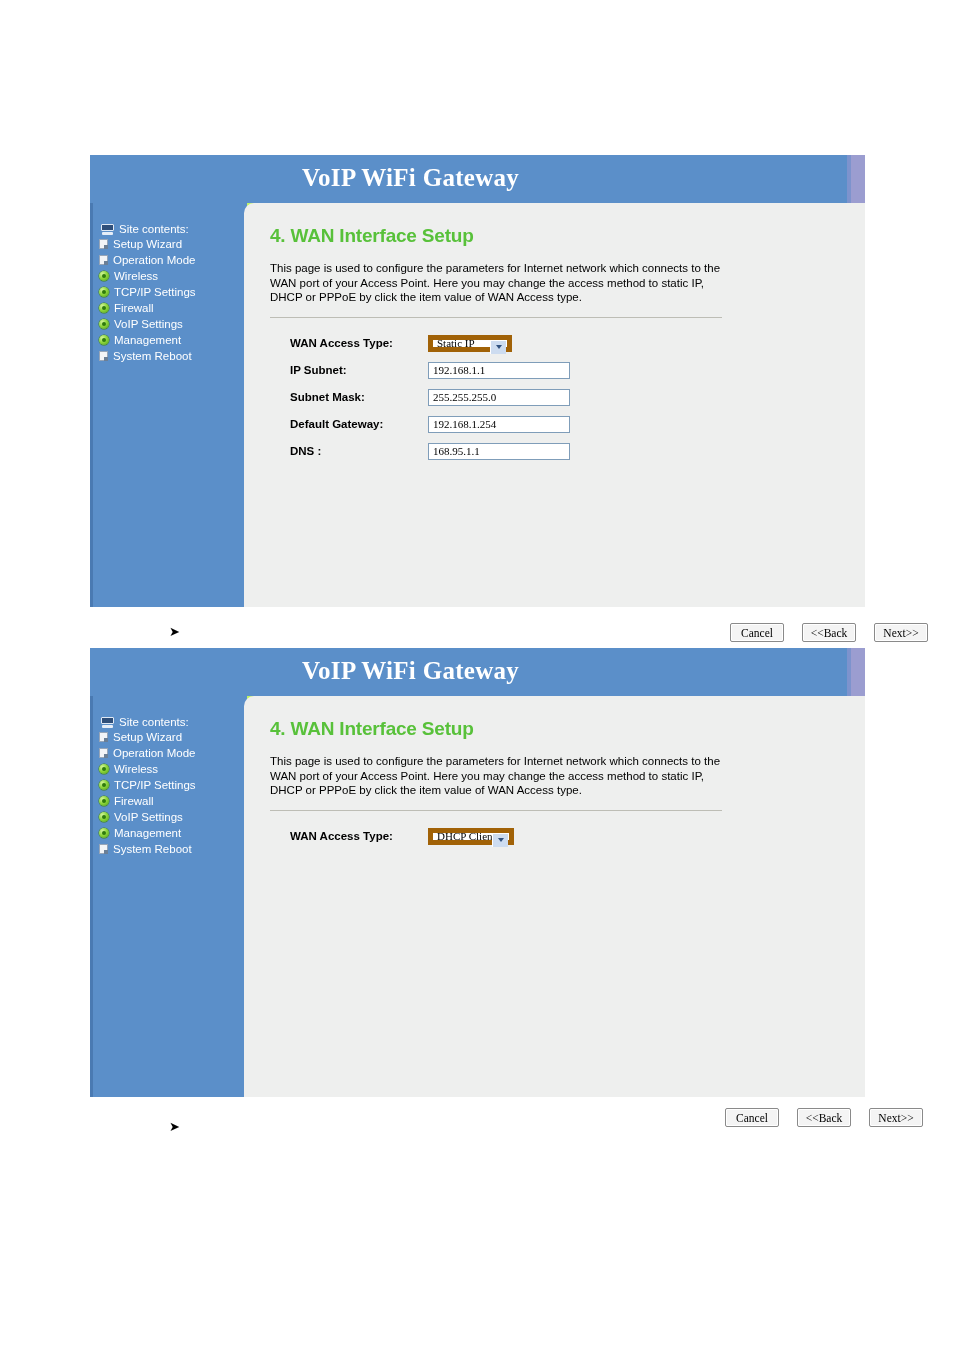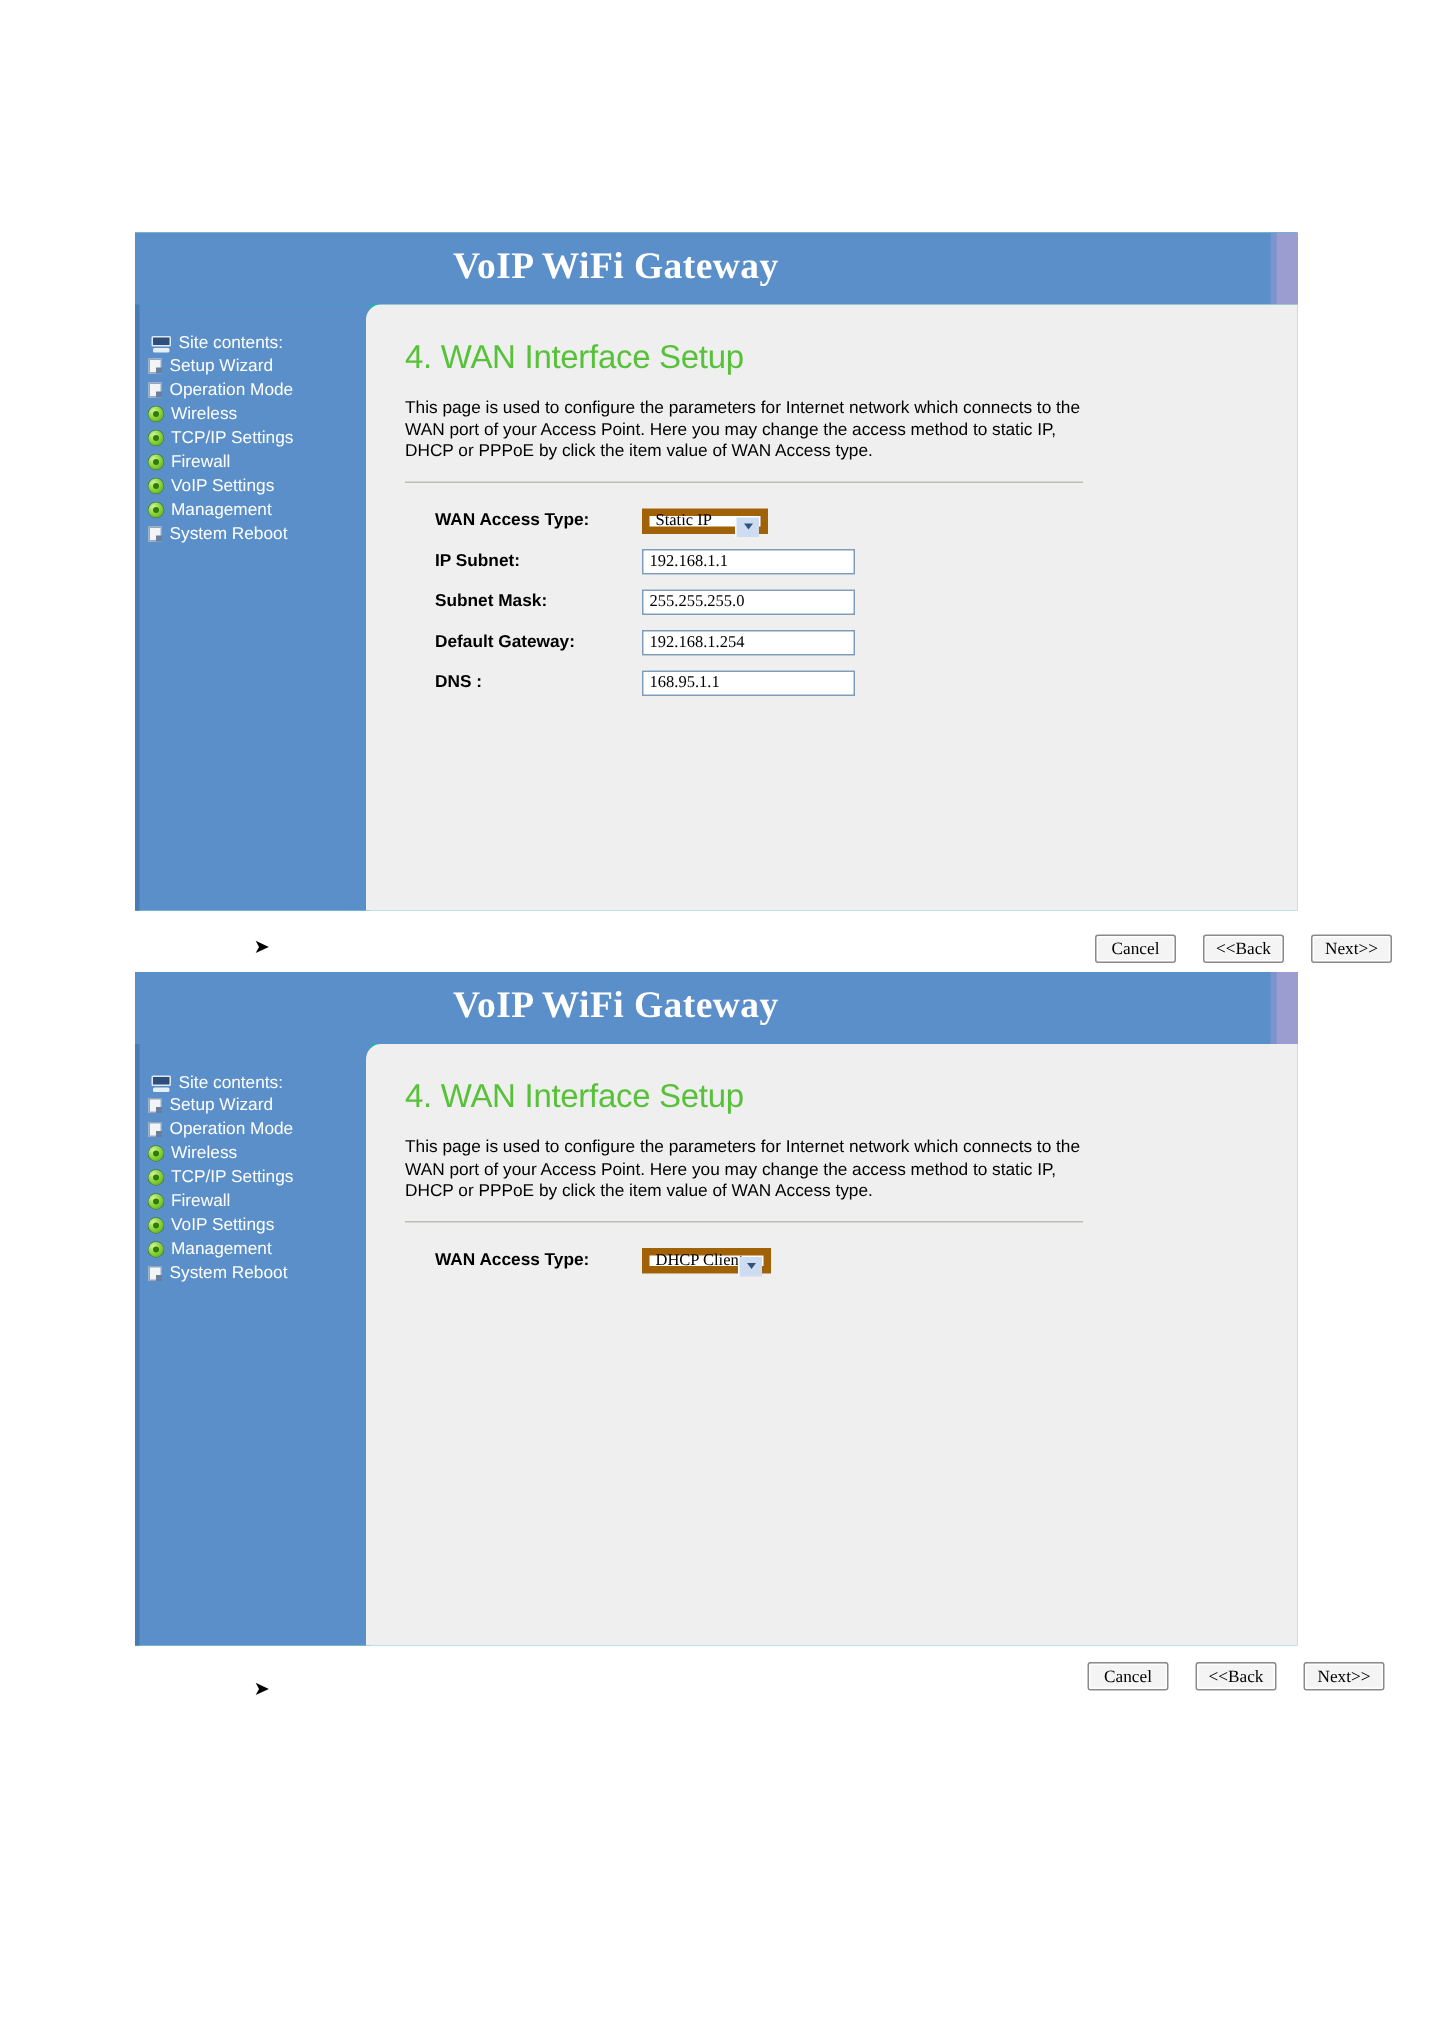--- a/index.html
+++ b/index.html
@@ -21,21 +21,21 @@
     background: #ffffff;
     box-sizing: border-box;
   }
   #screen-static-ip { left: 90px; top: 155px; width: 775px; height: 452px; }
   #screen-dhcp      { left: 90px; top: 648px; width: 775px; height: 449px; }
 
   .screen-inner {
     position: relative;
     width: 100%;
     height: 100%;
-    background: #14b8a6;
+    background: #bef264;
   }
 
   
   .brandbar {
     position: absolute;
     left: 0; top: 0;
     width: 100%;
     height: 48px;
     background: #5b8fc9;
     overflow: hidden;
@@ -180,22 +180,22 @@
     right: 0;
     bottom: 0;
     background: #eeefee;
     border-top-left-radius: 10px;
   }
   .content-pad {
     padding: 14px 26px 0 26px;
   }
   .page-title {
     color: #58c13a;
-    font-size: 22px;
-    font-weight: normal;
+    font-size: 19px;
+    font-weight: bold;
     margin: 8px 0 0 0;
     letter-spacing: -0.2px;
   }
   .page-desc {
     color: #000000;
     font-size: 11.5px;
     line-height: 14.5px;
     margin-top: 14px;
     max-width: 452px;
   }

